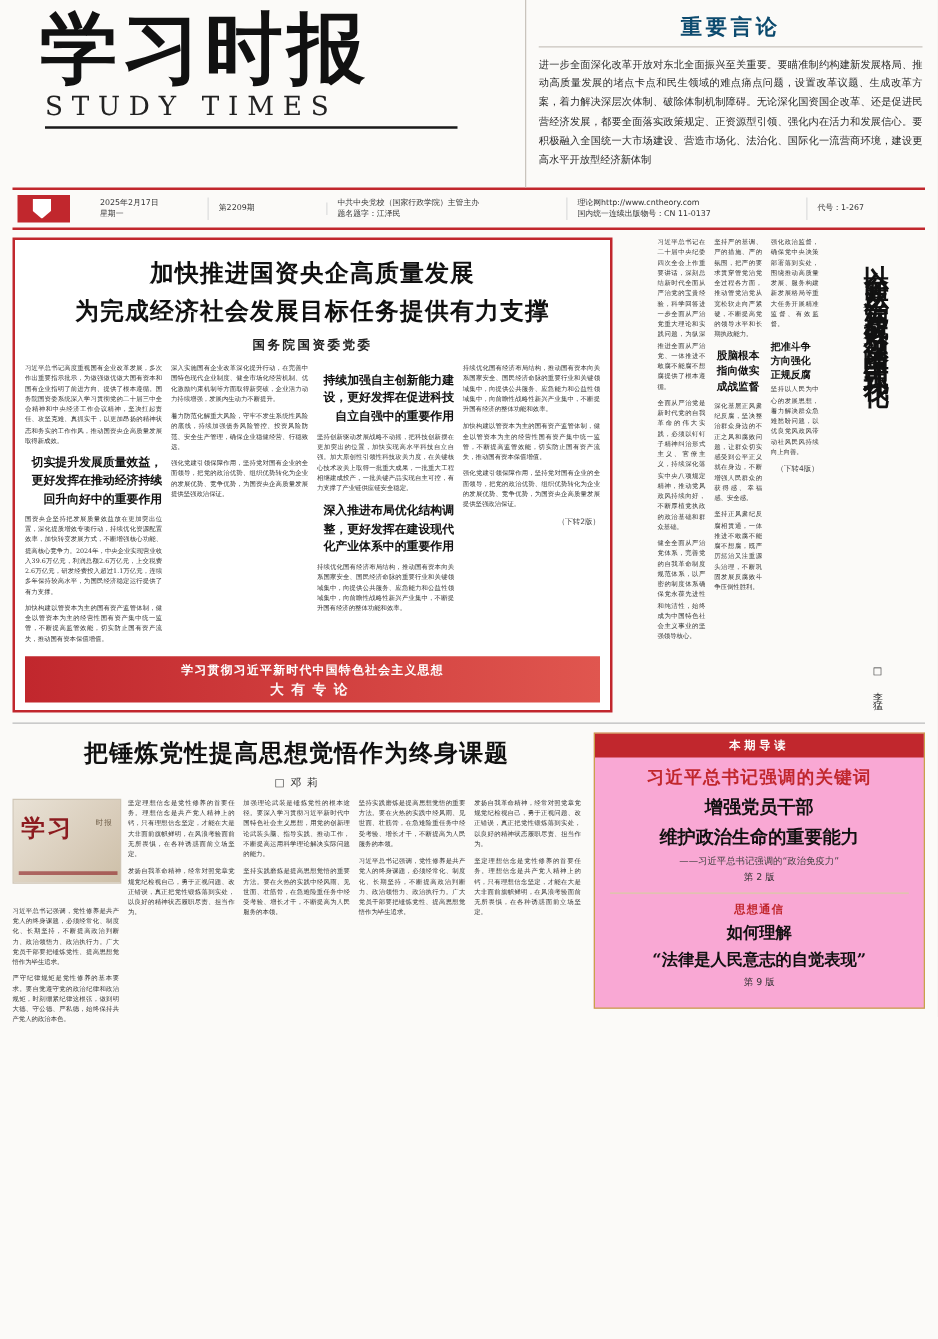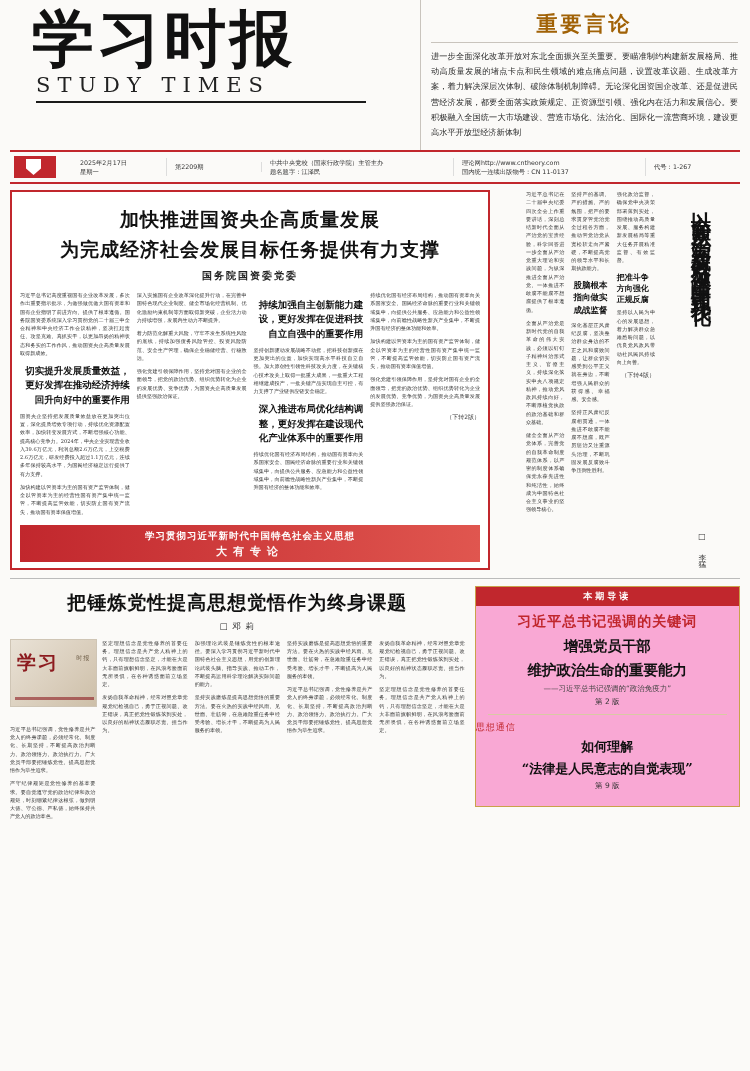--- a/index.html
+++ b/index.html
@@ -18,21 +18,21 @@
     font-size:62px;font-weight:700;letter-spacing:4px;color:#111;
     line-height:1.05;margin-left:18px;
   }
   .logo-en{
     font-family:"DejaVu Serif","Liberation Serif",serif;
     font-size:21px;letter-spacing:7px;color:#222;margin-left:22px;margin-top:2px;
   }
   .logo-rule{width:330px;height:2px;background:#1a1a1a;margin:4px 0 0 22px;}
   .mh-right{flex:1;padding:8px 12px 0 10px;box-sizing:border-box;border-left:1px solid #c9c4bd;}
   .imp-title{
-    text-align:center;color:#a16207;font-weight:700;font-size:21px;letter-spacing:3px;
+    text-align:center;color:#0c4a6e;font-weight:700;font-size:17px;letter-spacing:3px;
     font-family:"DejaVu Serif","Liberation Serif",serif;margin:2px 0 4px;
   }
   .imp-rule{height:1px;background:#c9c4bd;margin:0 0 6px;}
   .imp-body{
     font-family:"DejaVu Serif","Liberation Serif",serif;
     font-size:8.2px;line-height:1.85;text-align:justify;color:#2b2b2b;
   }
 
   
   .infostrip{display:flex;align-items:center;height:30px;border-top:2px solid #c1272d;border-bottom:2px solid #c1272d;margin:0 10px;}
@@ -122,21 +122,21 @@
     background:#c1272d;color:#fff;text-align:center;font-size:9px;font-weight:700;
     letter-spacing:3px;padding:3px 0;font-family:"DejaVu Serif","Liberation Serif",serif;
   }
   .g-kicker{text-align:center;color:#c1272d;font-size:14px;font-weight:700;margin:7px 0 4px;letter-spacing:1px;
     font-family:"DejaVu Serif","Liberation Serif",serif;}
   .g-title{text-align:center;font-family:"DejaVu Serif","Liberation Serif",serif;
     font-size:14.5px;font-weight:700;line-height:1.5;color:#111;margin:2px 8px;}
   .g-sub{text-align:center;font-size:7.5px;color:#444;margin:4px 8px 2px;}
   .g-page{text-align:center;font-size:7.5px;color:#333;margin:3px 0 7px;}
   .g-div{height:1px;background:#d9c9a4;margin:6px 12px;}
-  .g-kicker2{color:#c1272d;font-size:9px;font-weight:400;margin:6px 0 3px;letter-spacing:1px;
+  .g-kicker2{text-align:center;color:#c1272d;font-size:9px;font-weight:700;margin:6px 0 3px;letter-spacing:1px;
     font-family:"DejaVu Serif","Liberation Serif",serif;}
   .g-title2{text-align:center;font-family:"DejaVu Serif","Liberation Serif",serif;
     font-size:13px;font-weight:700;line-height:1.5;color:#111;margin:2px 10px;}
 </style>
 </head>
 <body>
 
 <div class="page">
 
   <div class="masthead">

